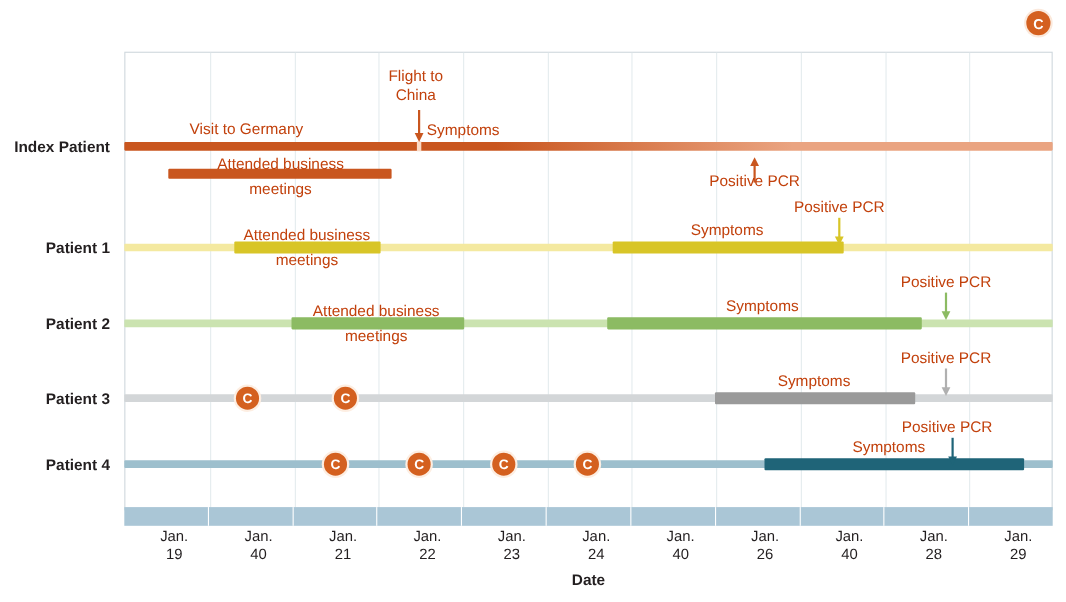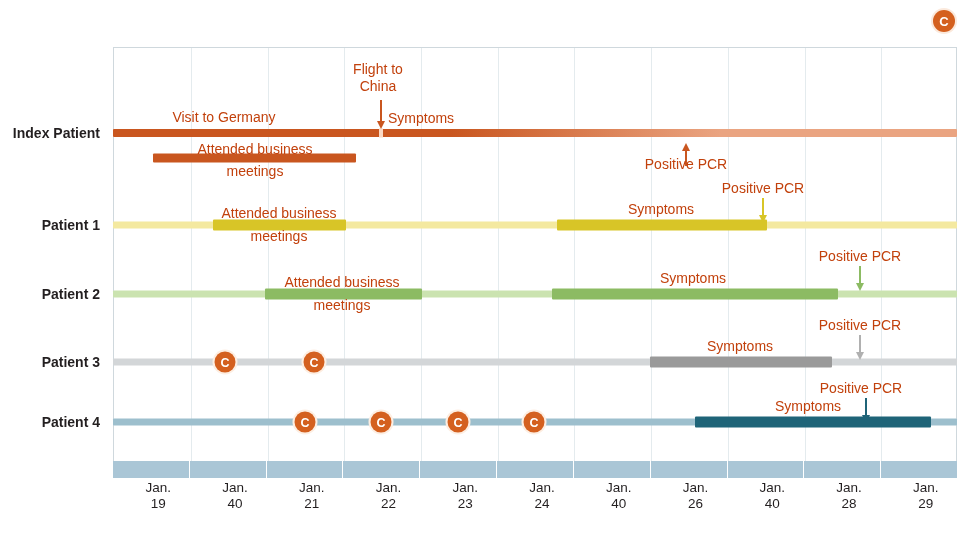--- a/index.html
+++ b/index.html
@@ -188,14 +188,15 @@
     <div class="tick"><span>Jan.</span><br><span>22</span></div>
     <div class="tick"><span>Jan.</span><br><span>23</span></div>
     <div class="tick"><span>Jan.</span><br><span>24</span></div>
     <div class="tick"><span>Jan.</span><br><span>40</span></div>
     <div class="tick"><span>Jan.</span><br><span>26</span></div>
     <div class="tick"><span>Jan.</span><br><span>40</span></div>
     <div class="tick"><span>Jan.</span><br><span>28</span></div>
     <div class="tick"><span>Jan.</span><br><span>29</span></div>
   </div>
 
+  <div class="axis-title">Date</div>
 
 </div>
 
 </body></html>

